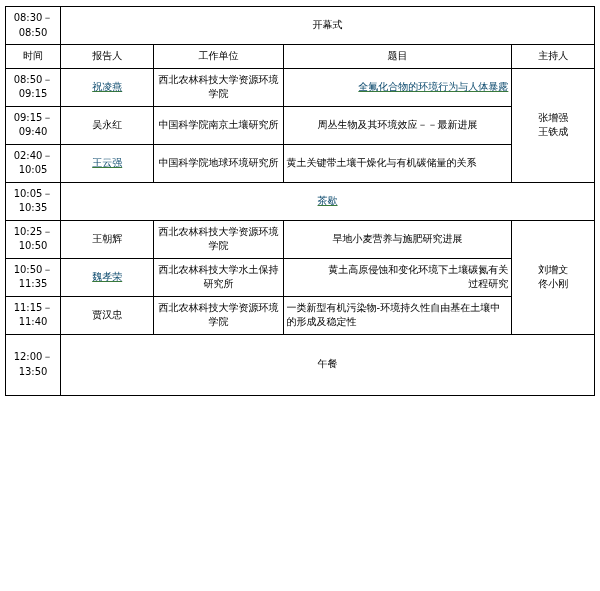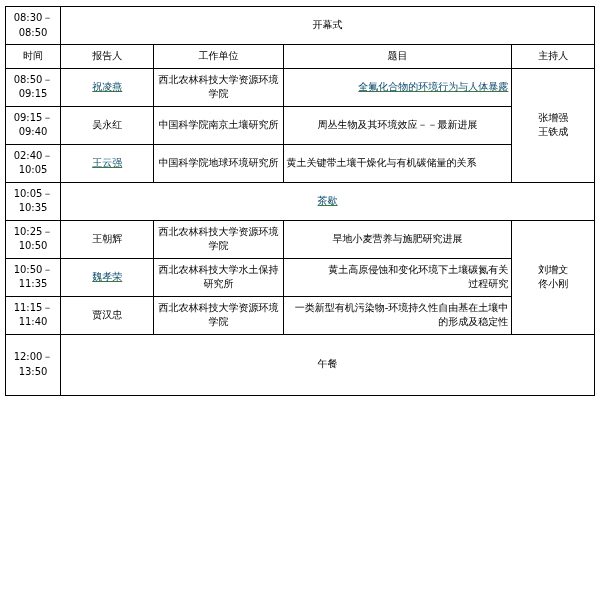--- a/index.html
+++ b/index.html
@@ -124,21 +124,21 @@
         <td class="underline-green">魏孝荣</td>
         <td>西北农林科技大学水土保持研究所</td>
         <td style="text-align:right;padding-left:44px;">黄土高原侵蚀和变化环境下土壤碳氮有关过程研究</td>
       </tr>
 
       <tr>
         <td class="time-cell" style="white-space: pre-line;">11:15－
 11:40</td>
         <td>贾汉忠</td>
         <td>西北农林科技大学资源环境学院</td>
-        <td style="text-align:right;">一类新型有机污染物-环境持久性自由基在土壤中的形成及稳定性</td>
+        <td style="text-align:left;">一类新型有机污染物-环境持久性自由基在土壤中的形成及稳定性</td>
       </tr>
 
       <tr>
         <td class="time-cell" style="white-space: pre-line; height: 52px;">12:00－
 13:50</td>
         <td colspan="4" class="big-row">午餐</td>
       </tr>
     </tbody>
   </table>
 </div>

